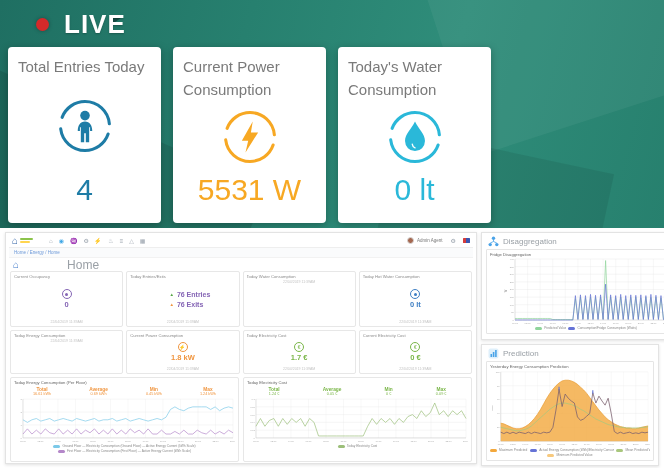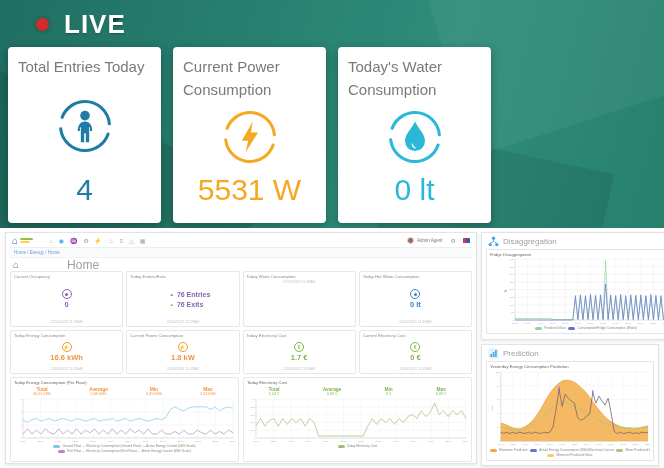--- a/index.html
+++ b/index.html
@@ -218,24 +218,20 @@
               </span>
             <span class="tile-val">0 lt</span>
           </div>
           <div class="tile-cap">22/04/2019 11:39AM</div>
         </div>
       </div>
 
       <div class="tgrid r2">
         <div class="tile">
           <div class="tile-title">Today Energy Consumption</div>
-          <div class="tile-mid org">
-            <span class="ticon">⚡</span>
-            <span class="tile-val">16.6 kWh</span>
-          </div>
           <div class="tile-cap">22/04/2019 11:39AM</div>
         </div>
         <div class="tile">
           <div class="tile-title">Current Power Consumption</div>
           <div class="tile-mid org">
             <span class="ticon">⚡</span>
             <span class="tile-val">1.8 kW</span>
           </div>
           <div class="tile-cap">22/04/2019 11:39AM</div>
         </div>

